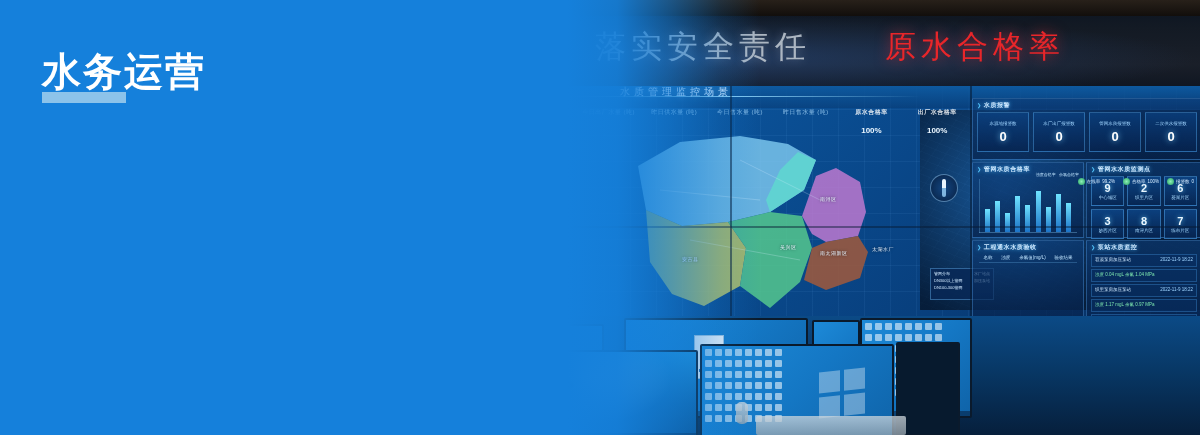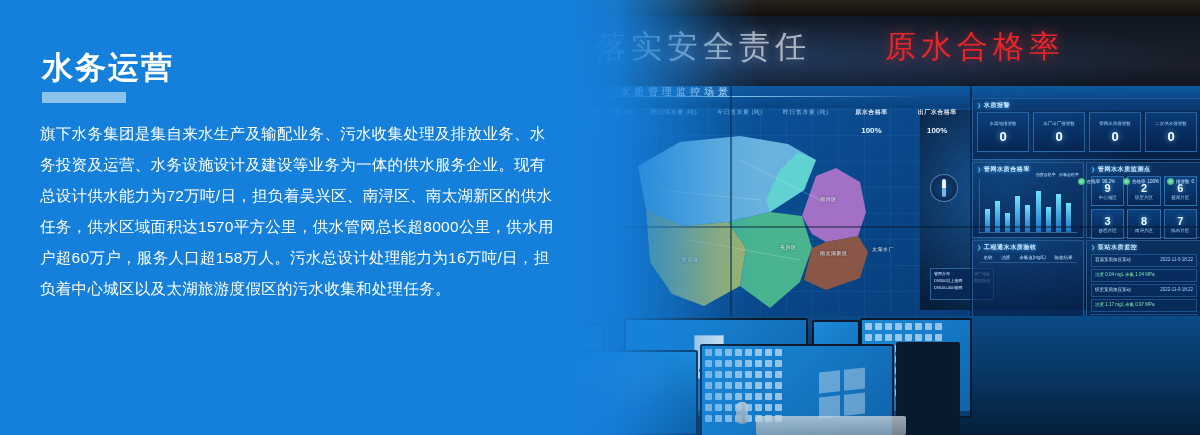--- a/index.html
+++ b/index.html
@@ -151,21 +151,21 @@
   .kbd{position:absolute;background:linear-gradient(180deg,#cfd8de,#9aa7b0);border-radius:2px;}
   .taskbar{position:absolute;left:0;bottom:0;width:100%;height:5px;background:rgba(5,30,60,.55);}
 
   
   .fade{position:absolute;left:0;top:0;width:260px;height:435px;
     background:linear-gradient(90deg,#1580db 0%,#1580db 26%,rgba(21,128,219,.92) 45%,
       rgba(21,128,219,.55) 66%,rgba(21,128,219,.18) 85%,rgba(21,128,219,0) 100%);}
 
   
   .left{position:absolute;left:0;top:0;width:560px;height:435px;}
-  .title{position:absolute;left:42px;top:50px;font-size:31px;font-weight:bold;color:#ffffff;
+  .title{position:absolute;left:42px;top:50px;font-size:39px;font-weight:bold;color:#ffffff;
     letter-spacing:2px;line-height:1.15;}
   .rule{position:absolute;left:42px;top:92px;width:84px;height:11px;background:#8cc3ea;}
   .para{position:absolute;left:40px;top:118px;width:515px;color:#ffffff;font-size:15.5px;
     line-height:31px;letter-spacing:.3px;}
   .para p{margin:0;}
 </style>
 </head>
 <body>
 
 <div class="stage">
@@ -547,18 +547,15 @@
       <div class="kbd" style="left:256px;top:100px;width:150px;height:19px;opacity:.75;"></div>
       <div class="kbd" style="left:236px;top:86px;width:12px;height:22px;border-radius:5px;opacity:.8;"></div>
     </div>
 
     <div class="fade"></div>
   </div>
 
   <div class="left">
     <div class="title">水务运营</div>
     <div class="rule"></div>
-    <div class="para">
-      <p>旗下水务集团是集自来水生产及输配业务、污水收集处理及排放业务、水务投资及运营、水务设施设计及建设等业务为一体的供水服务企业。现有总设计供水能力为72万吨/日，担负着吴兴区、南浔区、南太湖新区的供水任务，供水区域面积达1570平方公里，供水管网总长超8000公里，供水用户超60万户，服务人口超158万人。污水总设计处理能力为16万吨/日，担负着中心城区以及太湖旅游度假区的污水收集和处理任务。</p>
-    </div>
   </div>
 
 </div>
 
 </body></html>

